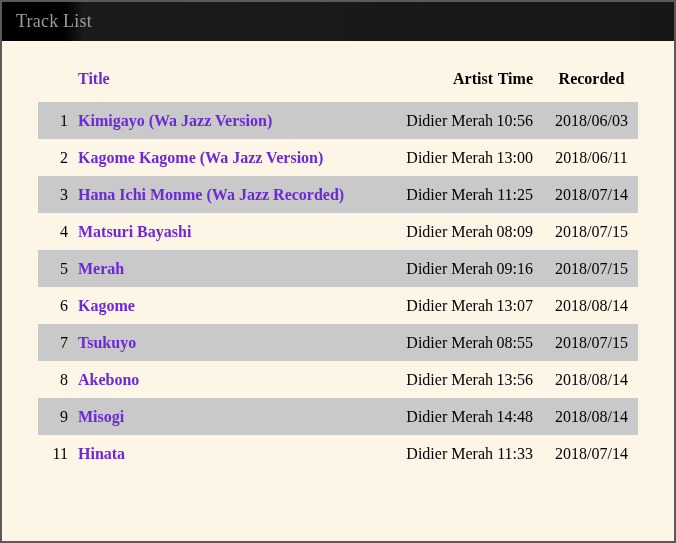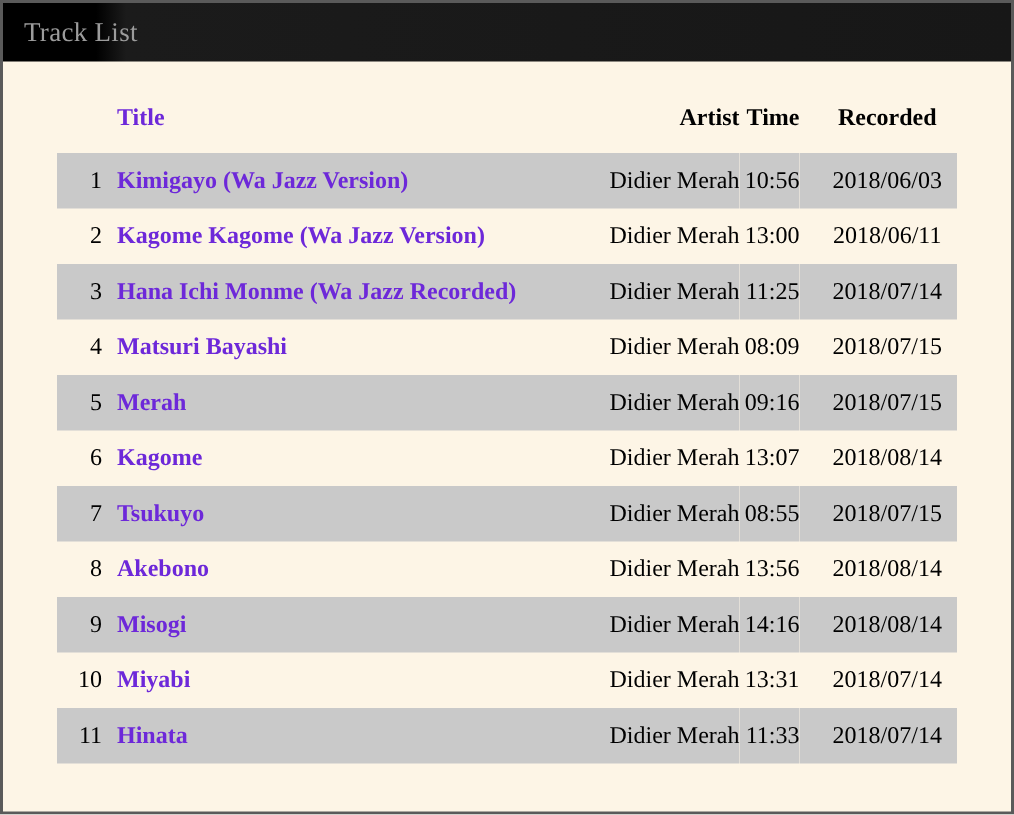--- a/index.html
+++ b/index.html
@@ -146,31 +146,22 @@
     <td class="col-artist">Didier Merah</td>
     <td class="col-time">13:56</td>
     <td class="col-recorded">2018/08/14</td>
   </tr>
         <tr>
     <td class="col-num">9</td>
     <td class="col-title">
       <a class="title-link">Misogi</a>
     </td>
     <td class="col-artist">Didier Merah</td>
-    <td class="col-time">14:16</td>
+    <td class="col-time">14:48</td>
     <td class="col-recorded">2018/08/14</td>
-  </tr>
-        <tr>
-    <td class="col-num">10</td>
-    <td class="col-title">
-      <a class="title-link">Miyabi</a>
-    </td>
-    <td class="col-artist">Didier Merah</td>
-    <td class="col-time">13:31</td>
-    <td class="col-recorded">2018/07/14</td>
   </tr>
         <tr>
     <td class="col-num">11</td>
     <td class="col-title">
       <a class="title-link">Hinata</a>
     </td>
     <td class="col-artist">Didier Merah</td>
     <td class="col-time">11:33</td>
     <td class="col-recorded">2018/07/14</td>
   </tr>

